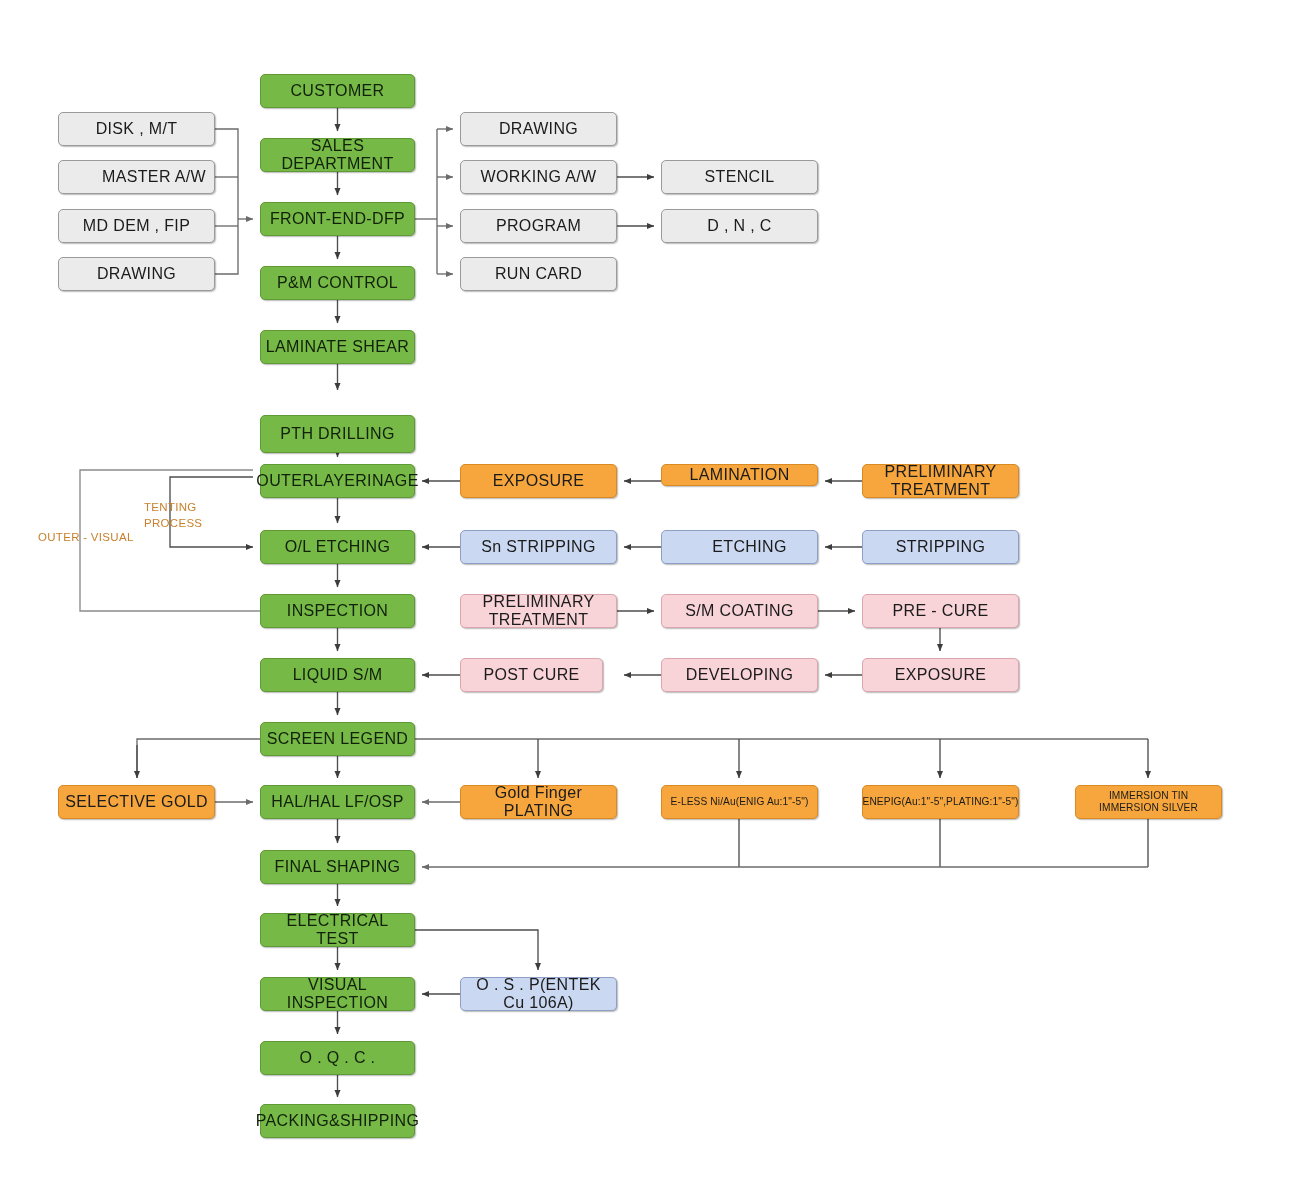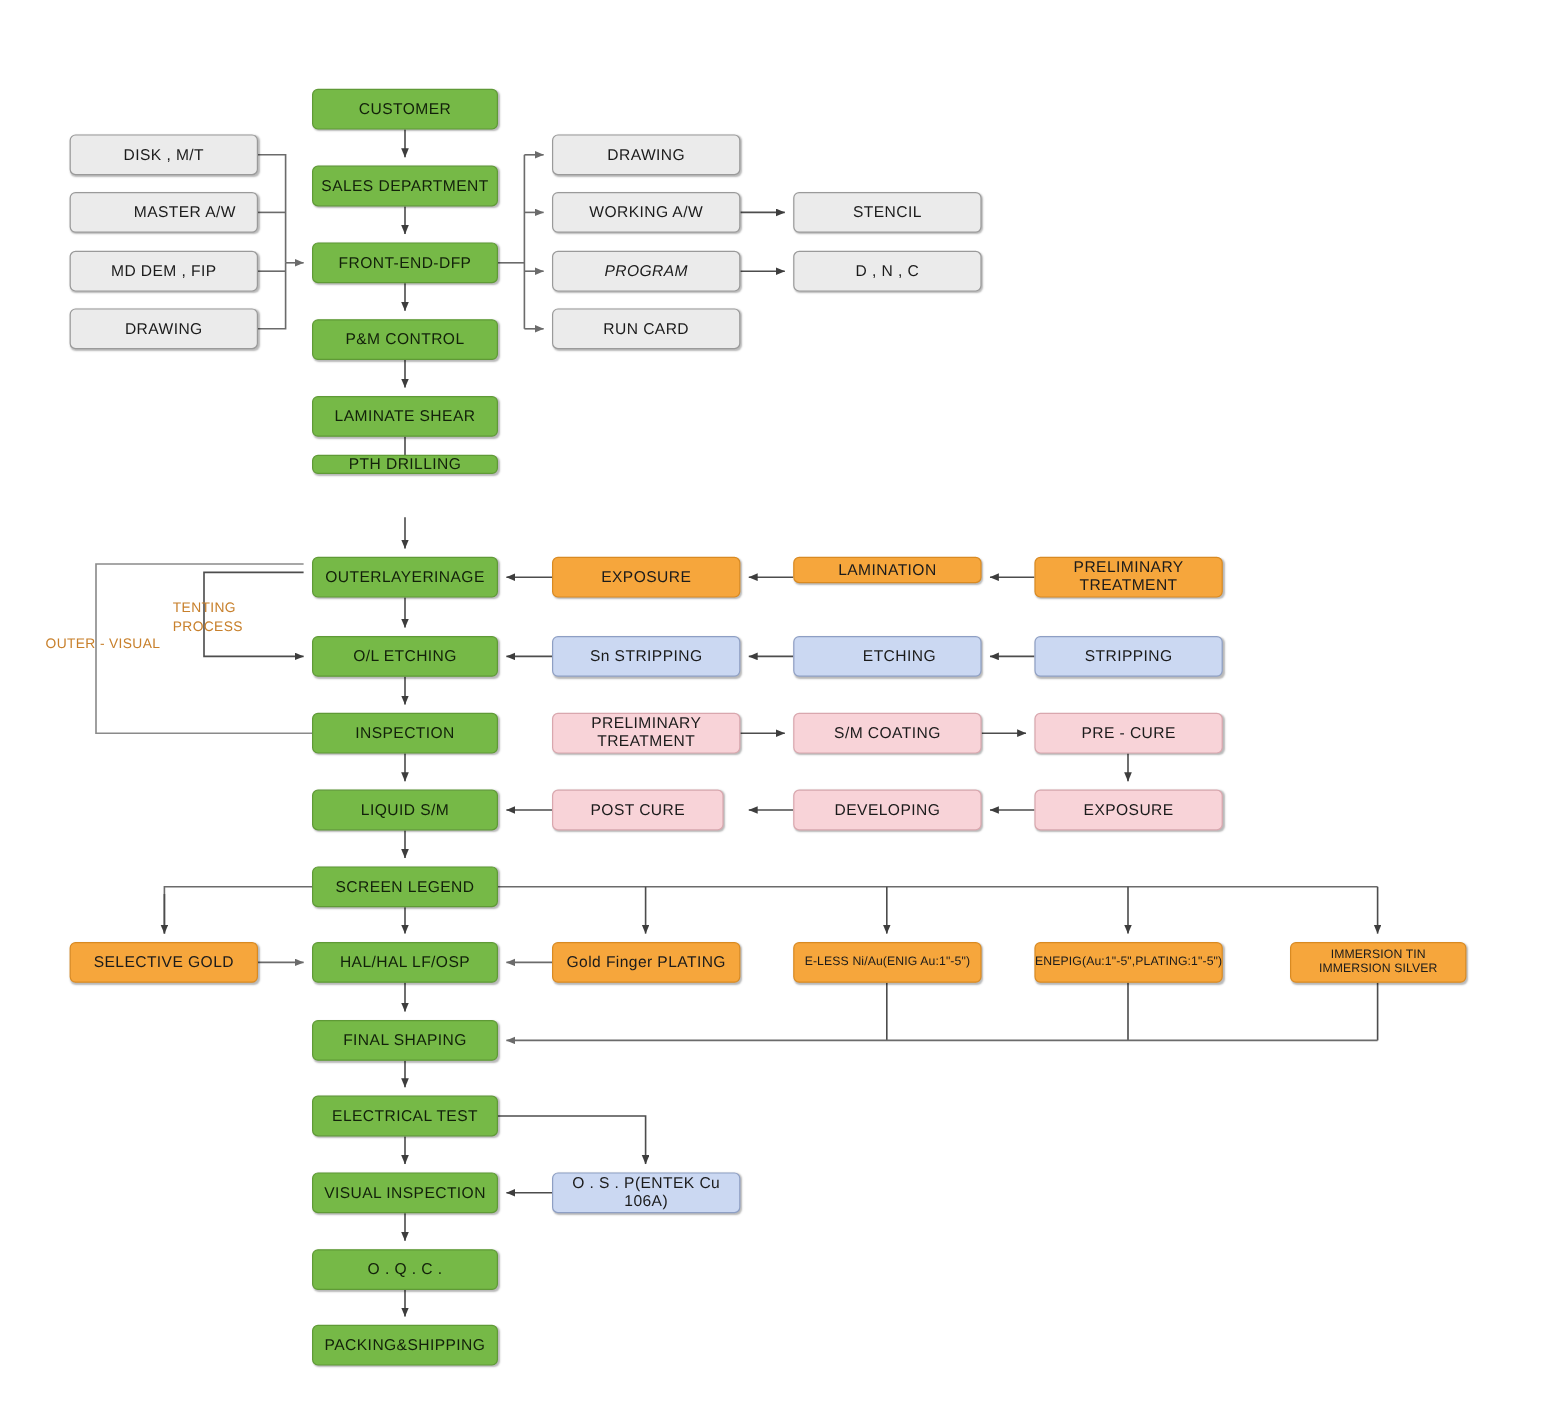--- a/index.html
+++ b/index.html
@@ -6,21 +6,21 @@
   body{font-family:"Liberation Sans", sans-serif;}
   #canvas{position:relative;width:1305px;height:1187px;background:#ffffff;overflow:hidden;}
   #wires{position:absolute;left:0;top:0;width:1305px;height:1187px;pointer-events:none;}
   .node{
     position:absolute;
     box-sizing:border-box;
     border-radius:5px;
     border:1px solid #6f6f6f;
     display:flex;align-items:center;justify-content:center;
     text-align:center;
-    font-size:13px;
+    font-size:16px;
     letter-spacing:.35px;
     color:#1b1b1b;
     line-height:1.15;
     box-shadow:1px 1px 1.5px rgba(0,0,0,.28);
     padding:0 4px;
     white-space:pre-line;
   }
   .green{background:#76b947;border-color:#5f9a36;color:#12210a;}
   .grey{background:#ebebeb;border-color:#9a9a9a;}
   .orange{background:#f6a63c;border-color:#d98a22;}
@@ -129,39 +129,39 @@
 
     </g>
   </svg>
 
   <div id="nodes">
       <div class="node green" style="left: 260px; top: 74px; width: 155px; height: 34px;">CUSTOMER</div>
       <div class="node green" style="left: 260px; top: 138px; width: 155px; height: 34px;">SALES DEPARTMENT</div>
       <div class="node green" style="left: 260px; top: 202px; width: 155px; height: 34px;">FRONT-END-DFP</div>
       <div class="node green" style="left: 260px; top: 266px; width: 155px; height: 34px;">P&amp;M CONTROL</div>
       <div class="node green" style="left: 260px; top: 330px; width: 155px; height: 34px;">LAMINATE SHEAR</div>
-      <div class="node green" style="left: 260px; top: 379px; width: 155px; height: 16px;">PTH DRILLING</div>
+      <div class="node green" style="left: 260px; top: 415px; width: 155px; height: 38px;">PTH DRILLING</div>
       <div class="node green" style="left: 260px; top: 464px; width: 155px; height: 34px;">OUTERLAYERINAGE</div>
       <div class="node green" style="left: 260px; top: 530px; width: 155px; height: 34px;">O/L ETCHING</div>
       <div class="node green" style="left: 260px; top: 594px; width: 155px; height: 34px;">INSPECTION</div>
       <div class="node green" style="left: 260px; top: 658px; width: 155px; height: 34px;">LIQUID S/M</div>
       <div class="node green" style="left: 260px; top: 722px; width: 155px; height: 34px;">SCREEN LEGEND</div>
       <div class="node green" style="left: 260px; top: 785px; width: 155px; height: 34px;">HAL/HAL LF/OSP</div>
       <div class="node green" style="left: 260px; top: 850px; width: 155px; height: 34px;">FINAL SHAPING</div>
       <div class="node green" style="left: 260px; top: 913px; width: 155px; height: 34px;">ELECTRICAL TEST</div>
       <div class="node green" style="left: 260px; top: 977px; width: 155px; height: 34px;">VISUAL INSPECTION</div>
       <div class="node green" style="left: 260px; top: 1041px; width: 155px; height: 34px;">O . Q . C .</div>
       <div class="node green" style="left: 260px; top: 1104px; width: 155px; height: 34px;">PACKING&amp;SHIPPING</div>
       <div class="node grey" style="left: 58px; top: 112px; width: 157px; height: 34px;">DISK , M/T</div>
       <div class="node grey" style="left: 58px; top: 160px; width: 157px; height: 34px; padding-left: 39px;">MASTER A/W</div>
       <div class="node grey" style="left: 58px; top: 209px; width: 157px; height: 34px;">MD DEM , FIP</div>
       <div class="node grey" style="left: 58px; top: 257px; width: 157px; height: 34px;">DRAWING</div>
       <div class="node grey" style="left: 460px; top: 112px; width: 157px; height: 34px;">DRAWING</div>
       <div class="node grey" style="left: 460px; top: 160px; width: 157px; height: 34px;">WORKING A/W</div>
-      <div class="node grey" style="left: 460px; top: 209px; width: 157px; height: 34px; font-style: italic;">PROGRAM</div>
+      <div class="node grey" style="left: 460px; top: 209px; width: 157px; height: 34px;">PROGRAM</div>
       <div class="node grey" style="left: 460px; top: 257px; width: 157px; height: 34px;">RUN CARD</div>
       <div class="node grey" style="left: 661px; top: 160px; width: 157px; height: 34px;">STENCIL</div>
       <div class="node grey" style="left: 661px; top: 209px; width: 157px; height: 34px;">D , N , C</div>
       <div class="node orange" style="left: 460px; top: 464px; width: 157px; height: 34px;">EXPOSURE</div>
       <div class="node orange" style="left: 661px; top: 464px; width: 157px; height: 22px;">LAMINATION</div>
       <div class="node orange" style="left: 862px; top: 464px; width: 157px; height: 34px;">PRELIMINARY TREATMENT</div>
       <div class="node blue" style="left: 460px; top: 530px; width: 157px; height: 34px;">Sn STRIPPING</div>
       <div class="node blue" style="left: 661px; top: 530px; width: 157px; height: 34px; padding-left: 24px;">ETCHING</div>
       <div class="node blue" style="left: 862px; top: 530px; width: 157px; height: 34px;">STRIPPING</div>
       <div class="node pink" style="left: 460px; top: 594px; width: 157px; height: 34px;">PRELIMINARY TREATMENT</div>

